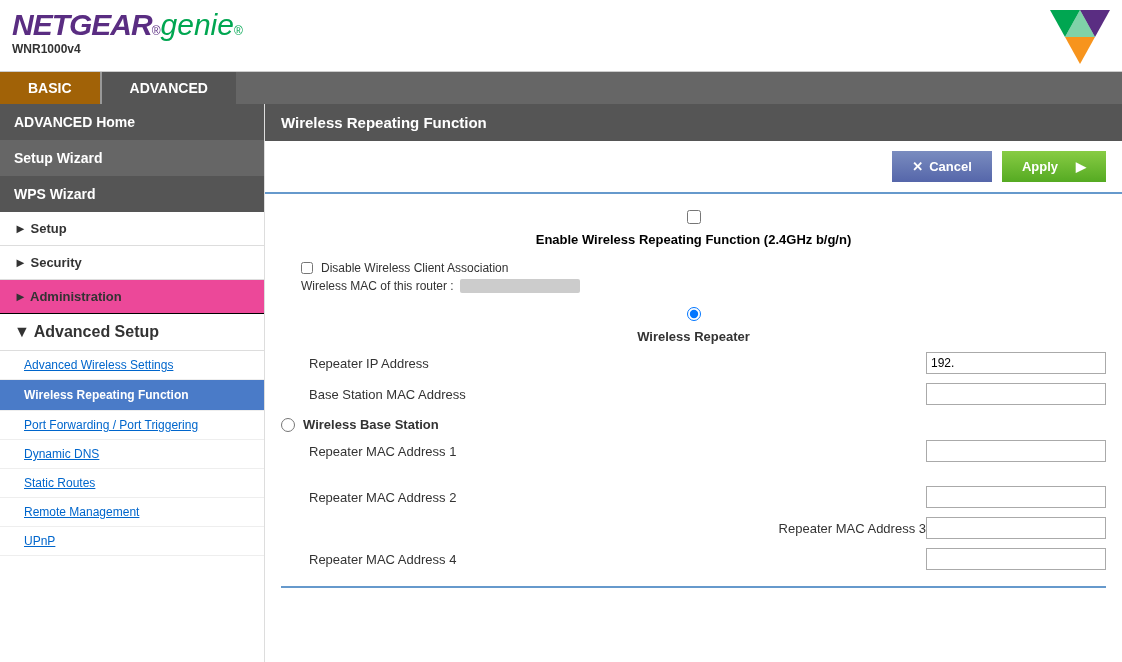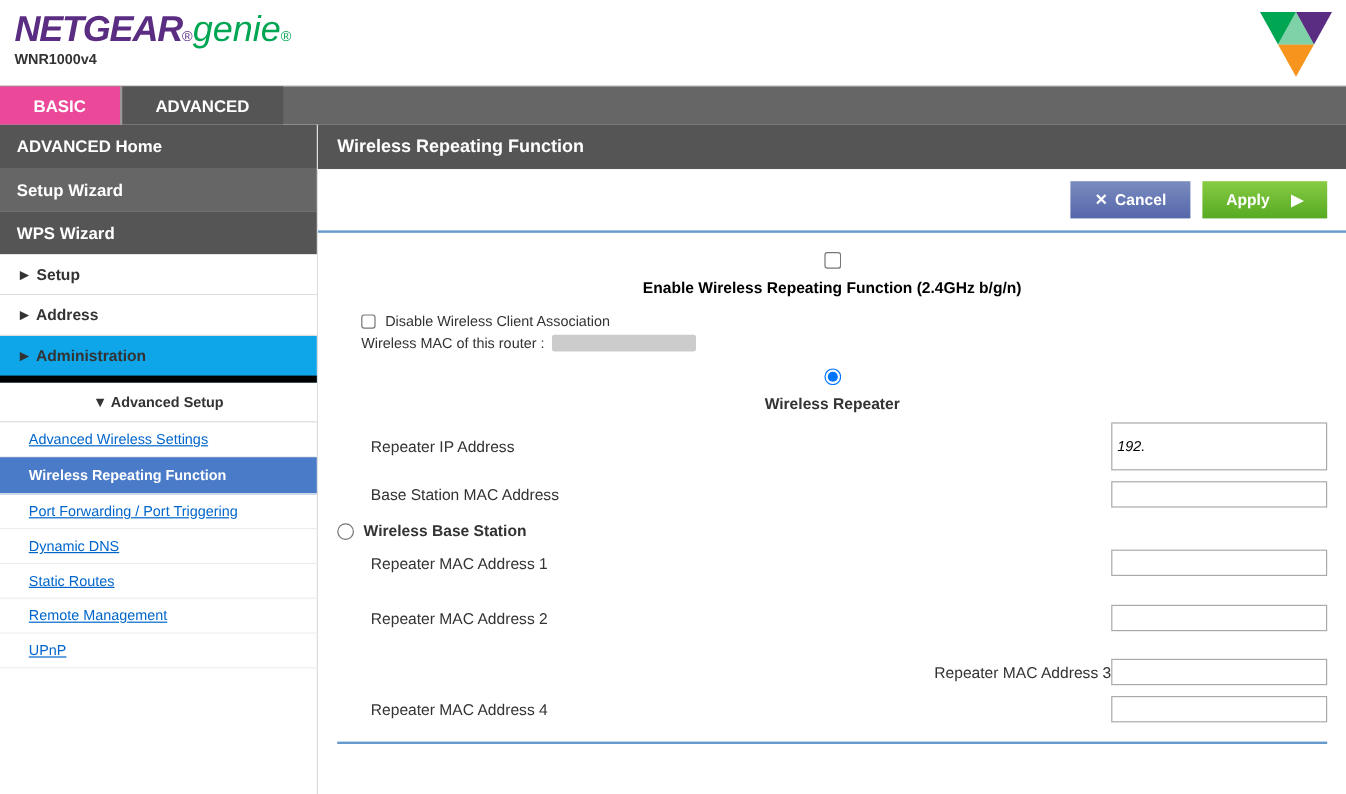--- a/index.html
+++ b/index.html
@@ -23,34 +23,34 @@
     <svg width="90" height="54" viewBox="0 0 90 54">
       <polygon points="30,0 60,0 45,27" fill="#00a651"></polygon>
       <polygon points="45,27 75,27 60,54" fill="#f7941d"></polygon>
       <polygon points="60,0 90,0 75,27" fill="#5a2d82"></polygon>
       <polygon points="60,0 75,27 45,27" fill="#00a651" opacity="0.5"></polygon>
     </svg>
   </div>
 </div>
 
 <div style="display:flex; background:#666;">
-  <div style="padding:8px 28px; font-size:14px; font-weight:bold; color:#fff; cursor:pointer; background:#ec4899; border-right:2px solid #999;">BASIC</div>
+  <div style="padding:8px 28px; font-size:14px; font-weight:bold; color:#fff; cursor:pointer; background:#a16207; border-right:2px solid #999;">BASIC</div>
   <div style="padding:8px 28px; font-size:14px; font-weight:bold; color:#fff; cursor:pointer; background:#555;">ADVANCED</div>
 </div>
 
 <div style="display:flex; min-height:570px;">
 
   <div style="width:265px; background:#fff; border-right:1px solid #ddd; flex-shrink:0;">
     <div style="padding:10px 14px; font-size:14px; font-weight:bold; color:#fff; background:#555; cursor:pointer;">ADVANCED Home</div>
     <div style="padding:10px 14px; font-size:14px; font-weight:bold; color:#fff; background:#666; cursor:pointer;">Setup Wizard</div>
     <div style="padding:10px 14px; font-size:14px; font-weight:bold; color:#fff; background:#555; cursor:pointer;">WPS Wizard</div>
     <div style="padding:9px 14px; font-size:13px; font-weight:bold; color:#333; background:#fff; border-bottom:1px solid #ddd; cursor:pointer;">► Setup</div>
-    <div style="padding:9px 14px; font-size:13px; font-weight:bold; color:#333; background:#fff; border-bottom:1px solid #ddd; cursor:pointer;">► Address</div>
-    <div style="padding:9px 14px; font-size:13px; font-weight:bold; color:#333; background:#0ea5e9; border-bottom:6px solid #000000; cursor:pointer;">► Administration</div>
-    <div style="padding:9px 14px; font-size:12px; font-weight:bold; color:#333; background:#fff; border-bottom:1px solid #ddd; cursor:pointer;text-align:center;">▼ Advanced Setup</div>
+    <div style="padding:9px 14px; font-size:13px; font-weight:bold; color:#333; background:#fff; border-bottom:1px solid #ddd; cursor:pointer;">► Security</div>
+    <div style="padding:9px 14px; font-size:13px; font-weight:bold; color:#333; background:#ec4899; border-bottom:1px solid #000000; cursor:pointer;">► Administration</div>
+    <div style="padding:9px 14px; font-size:16px; font-weight:bold; color:#333; background:#fff; border-bottom:1px solid #ddd; cursor:pointer;">▼ Advanced Setup</div>
 
     <div style="padding:7px 14px 7px 24px; font-size:12px; color:#0066cc; cursor:pointer; text-decoration:underline; border-bottom:1px solid #eee;">Advanced Wireless Settings</div>
     <div style="padding:8px 14px 8px 24px; font-size:12px; color:#fff; background:#4a7bc8; cursor:pointer; font-weight:bold; border-bottom:1px solid #eee;">Wireless Repeating Function</div>
     <div style="padding:7px 14px 7px 24px; font-size:12px; color:#0066cc; cursor:pointer; text-decoration:underline; border-bottom:1px solid #eee;">Port Forwarding / Port Triggering</div>
     <div style="padding:7px 14px 7px 24px; font-size:12px; color:#0066cc; cursor:pointer; text-decoration:underline; border-bottom:1px solid #eee;">Dynamic DNS</div>
     <div style="padding:7px 14px 7px 24px; font-size:12px; color:#0066cc; cursor:pointer; text-decoration:underline; border-bottom:1px solid #eee;">Static Routes</div>
     <div style="padding:7px 14px 7px 24px; font-size:12px; color:#0066cc; cursor:pointer; text-decoration:underline; border-bottom:1px solid #eee;">Remote Management</div>
     <div style="padding:7px 14px 7px 24px; font-size:12px; color:#0066cc; cursor:pointer; text-decoration:underline; border-bottom:1px solid #eee;">UPnP</div>
   </div>
 
@@ -92,41 +92,41 @@
       <div style="margin-left:0;">
 
         <div style="margin-bottom:8px;">
           <div style="display:flex; align-items:center; gap:8px; margin-bottom:6px;flex-direction:column;">
             <input type="radio" name="repeater_mode" checked="" style="width: 14px; height: 14px;">
             <span style="font-size:13px; font-weight:bold; color:#333;">Wireless Repeater</span>
           </div>
 
           <div style="display:flex; align-items:center; justify-content:space-between; margin-bottom:5px; padding: 2px 0;">
             <span style="font-size:13px; color:#333; padding-left:28px;">Repeater IP Address</span>
-            <input type="text" style="width: 180px; height: 40px; border: 1px solid rgb(170, 170, 170); font-size: 12px; padding: 2px 4px; font-style: italic;" value="192.">
+            <input type="text" style="width: 180px; height: 22px; border: 1px solid rgb(170, 170, 170); font-size: 12px; padding: 2px 4px;" value="192.">
           </div>
 
           <div style="display:flex; align-items:center; justify-content:space-between; margin-bottom:5px; padding: 2px 0;">
             <span style="font-size:13px; color:#333; padding-left:28px;">Base Station MAC Address</span>
             <input type="text" style="width: 180px; height: 22px; border: 1px solid rgb(170, 170, 170); font-size: 12px; padding: 2px 4px;">
           </div>
         </div>
 
         <div style="margin-top:10px;">
           <div style="display:flex; align-items:center; gap:8px; margin-bottom:6px;">
             <input type="radio" name="repeater_mode" style="width: 14px; height: 14px;">
             <span style="font-size:13px; font-weight:bold; color:#333;">Wireless Base Station</span>
           </div>
 
           <div style="display:flex; align-items:center; justify-content:space-between; margin-bottom:20px; padding: 2px 0;">
             <span style="font-size:13px; color:#333; padding-left:28px;">Repeater MAC Address 1</span>
             <input type="text" style="width: 180px; height: 22px; border: 1px solid rgb(170, 170, 170); font-size: 12px; padding: 2px 4px;">
           </div>
 
-          <div style="display:flex; align-items:center; justify-content:space-between; margin-bottom:19px; padding: 2px 0; gap: 23px;">
+          <div style="display:flex; align-items:center; justify-content:space-between; margin-bottom:5px; padding: 2px 0; gap: 23px;">
             <span style="font-size:13px; color:#333; padding-left:28px;">Repeater MAC Address 2</span>
             <input type="text" style="width: 180px; height: 22px; border: 1px solid rgb(170, 170, 170); font-size: 12px; padding: 2px 4px;">
           </div>
 
           <div style="display:flex; align-items:center; justify-content:flex-end; margin-bottom:5px; padding: 2px 0;">
             <span style="font-size:13px; color:#333; padding-left:28px;">Repeater MAC Address 3</span>
             <input type="text" style="width: 180px; height: 22px; border: 1px solid rgb(170, 170, 170); font-size: 12px; padding: 2px 4px;">
           </div>
 
           <div style="display:flex; align-items:center; justify-content:space-between; margin-bottom:5px; padding: 2px 0;">

